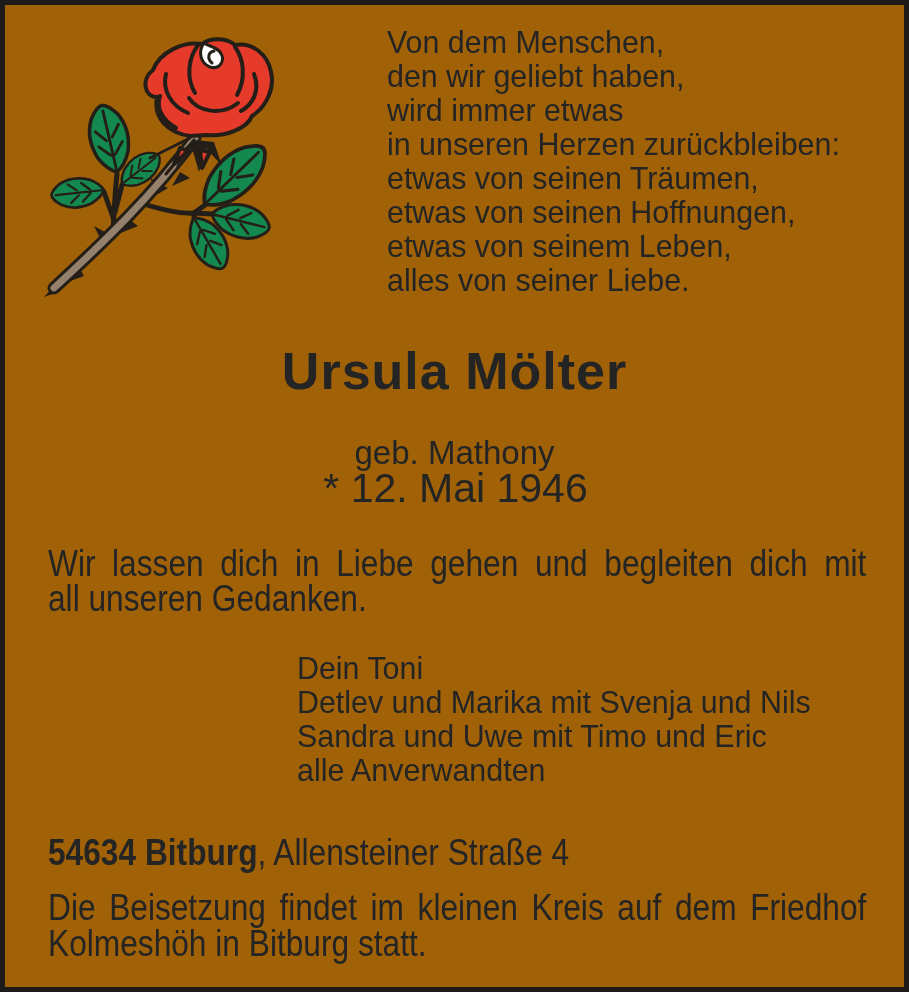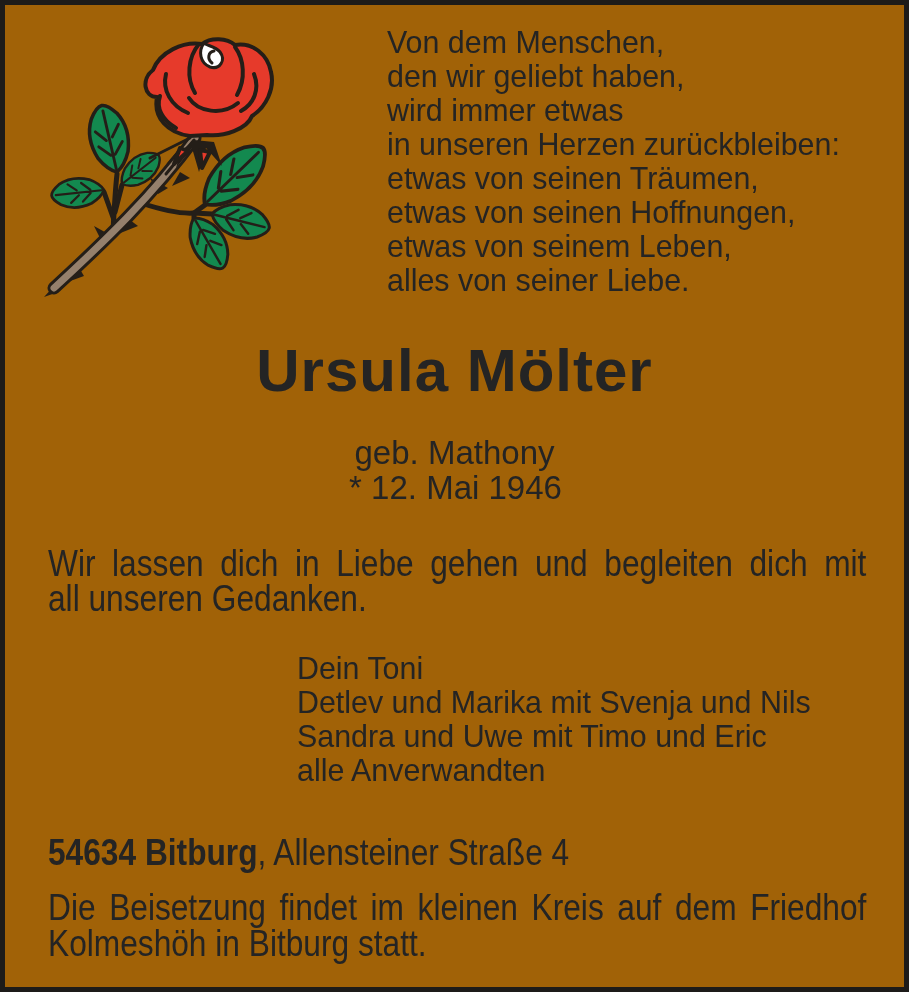--- a/index.html
+++ b/index.html
@@ -14,25 +14,25 @@
   body{font-family:"Liberation Sans", sans-serif;color:var(--text);}
   .page{position:relative;width:909px;height:992px;background:#a16207;overflow:hidden;}
   .frame{position:absolute;inset:0;border:5px solid var(--border);box-sizing:border-box;pointer-events:none;}
 
   .rose-wrap{position:absolute;left:44px;top:36px;width:238px;height:262px;}
   .rose-wrap svg{display:block;width:100%;height:100%;}
 
   .poem{position:absolute;left:387px;top:25px;font-size:32px;line-height:34px;
         transform:scaleX(0.95);transform-origin:0 0;white-space:nowrap;}
   .name{position:absolute;left:0;right:0;top:333px;margin:0;text-align:center;
-        font-size:60px;line-height:76px;font-weight:700;letter-spacing:1px;}
+        font-size:52px;line-height:76px;font-weight:700;letter-spacing:1px;}
   .maiden{position:absolute;left:0;right:0;top:435px;text-align:center;
         font-size:33px;line-height:36px;}
   .dates{position:absolute;left:48px;top:470px;width:815px;display:flex;
-        justify-content:center;font-size:33px;line-height:36px;}
+        justify-content:center;font-size:41px;line-height:36px;}
 
   .farewell{position:absolute;left:48px;top:546px;width:930px;font-size:36px;line-height:35px;
         transform:scaleX(0.88);transform-origin:0 0;}
   .jline{text-align:justify;text-align-last:justify;}
 
   .mourners{position:absolute;left:297px;top:651px;font-size:32px;line-height:34px;
         transform:scaleX(0.95);transform-origin:0 0;white-space:nowrap;}
 
   .address{position:absolute;left:48px;top:833px;font-size:36px;line-height:40px;
         transform:scaleX(0.88);transform-origin:0 0;white-space:nowrap;}

